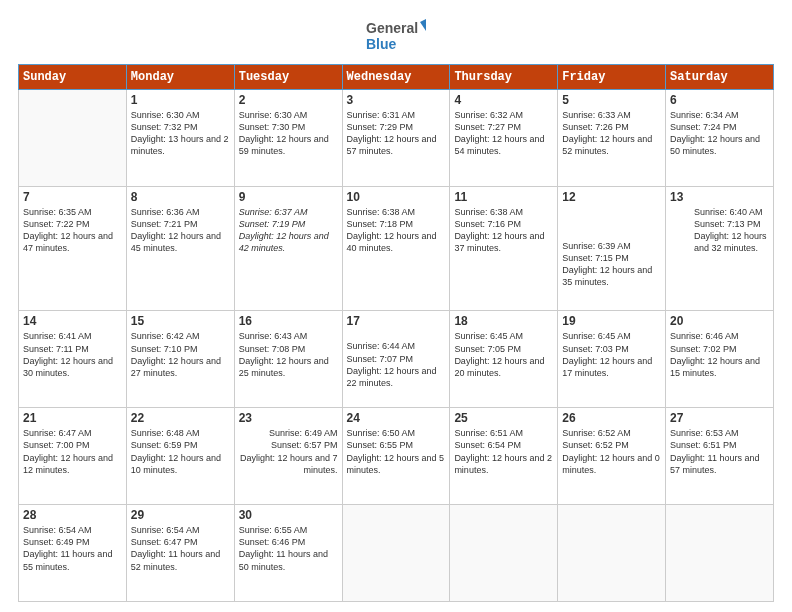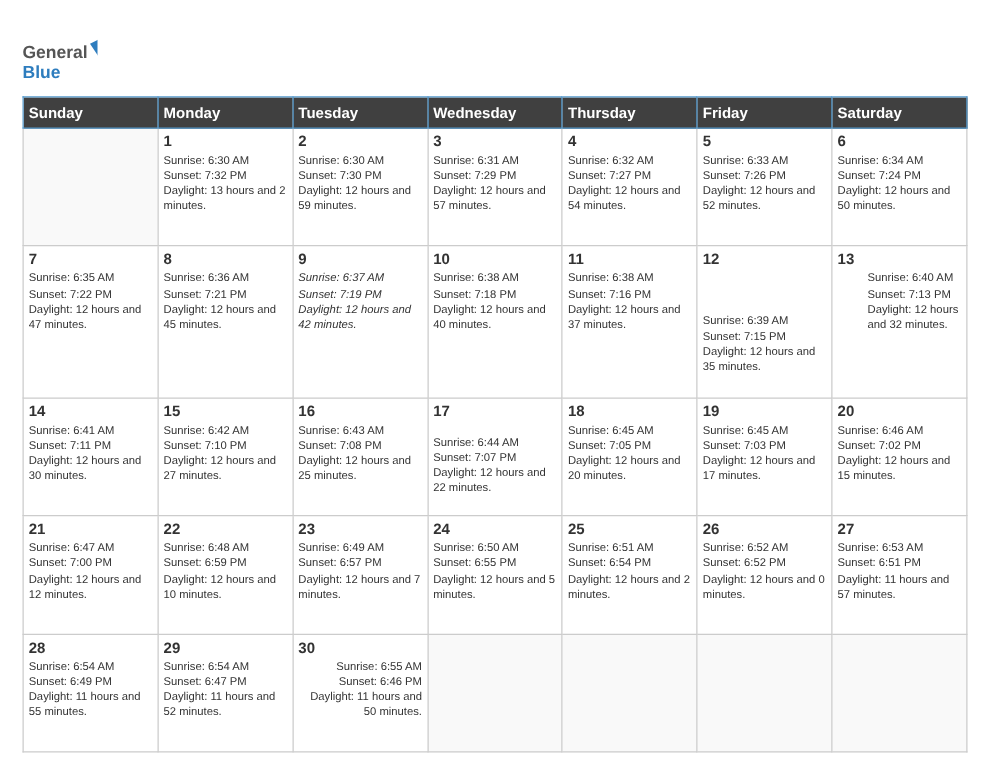--- a/index.html
+++ b/index.html
@@ -12,24 +12,23 @@
     }
     .page {
       width: 792px;
       height: 612px;
       padding: 16px 18px 10px 18px;
       display: flex;
       flex-direction: column;
     }
     .header {
       display: flex;
-      justify-content: flex-start;
+      justify-content: center;
       align-items: flex-start;
       margin-bottom: 10px;
-      margin-top: 13px;
     }
     .logo {
       display: flex;
       align-items: center;
       gap: 4px;
     }
     .title-block {
       text-align: right;
     }
     .month-title {
@@ -43,27 +42,28 @@
       color: #555;
     }
     .calendar {
       flex: 1;
       border: 1px solid #ccc;
       border-collapse: collapse;
       width: 100%;
       table-layout: fixed;
     }
     .calendar th {
-      background: #404040;
+      background: #c2410c;
       color: #fff;
       font-size: 12px;
       font-weight: bold;
       padding: 5px 4px;
       text-align: left;
       border: 1px solid #5599cc;
+      font-family: Liberation Mono, monospace;
     }
     .calendar td {
       vertical-align: top;
       border: 1px solid #ccc;
       padding: 3px 4px;
       font-size: 9.5px;
       color: #333;
       width: calc(100% / 7);
       height: 82px;
     }
@@ -249,21 +249,21 @@
 Daylight: 12 hours and 12 minutes.</div>
           </td>
           <td>
             <span class="day-num">22</span>
             <div class="cell-text" style="white-space: pre-line;">Sunrise: 6:48 AM
 Sunset: 6:59 PM
 Daylight: 12 hours and 10 minutes.</div>
           </td>
           <td>
             <span class="day-num">23</span>
-            <div class="cell-text" style="white-space: pre-line;">Sunrise: 6:49 AM
+            <div class="cell-text" style="white-space: pre-line; text-align: right;">Sunrise: 6:49 AM
 Sunset: 6:57 PM
 Daylight: 12 hours and 7 minutes.</div>
           </td>
           <td>
             <span class="day-num">24</span>
             <div class="cell-text" style="white-space: pre-line;">Sunrise: 6:50 AM
 Sunset: 6:55 PM
 Daylight: 12 hours and 5 minutes.</div>
           </td>
           <td>
@@ -293,21 +293,21 @@
 Daylight: 11 hours and 55 minutes.</div>
           </td>
           <td>
             <span class="day-num">29</span>
             <div class="cell-text" style="white-space: pre-line;">Sunrise: 6:54 AM
 Sunset: 6:47 PM
 Daylight: 11 hours and 52 minutes.</div>
           </td>
           <td>
             <span class="day-num">30</span>
-            <div class="cell-text" style="white-space: pre-line; text-align: right;">Sunrise: 6:55 AM
+            <div class="cell-text" style="white-space: pre-line;">Sunrise: 6:55 AM
 Sunset: 6:46 PM
 Daylight: 11 hours and 50 minutes.</div>
           </td>
           <td class="empty-cell"></td>
           <td class="empty-cell"></td>
           <td class="empty-cell"></td>
           <td class="empty-cell"></td>
         </tr>
       </tbody>
   </table>

